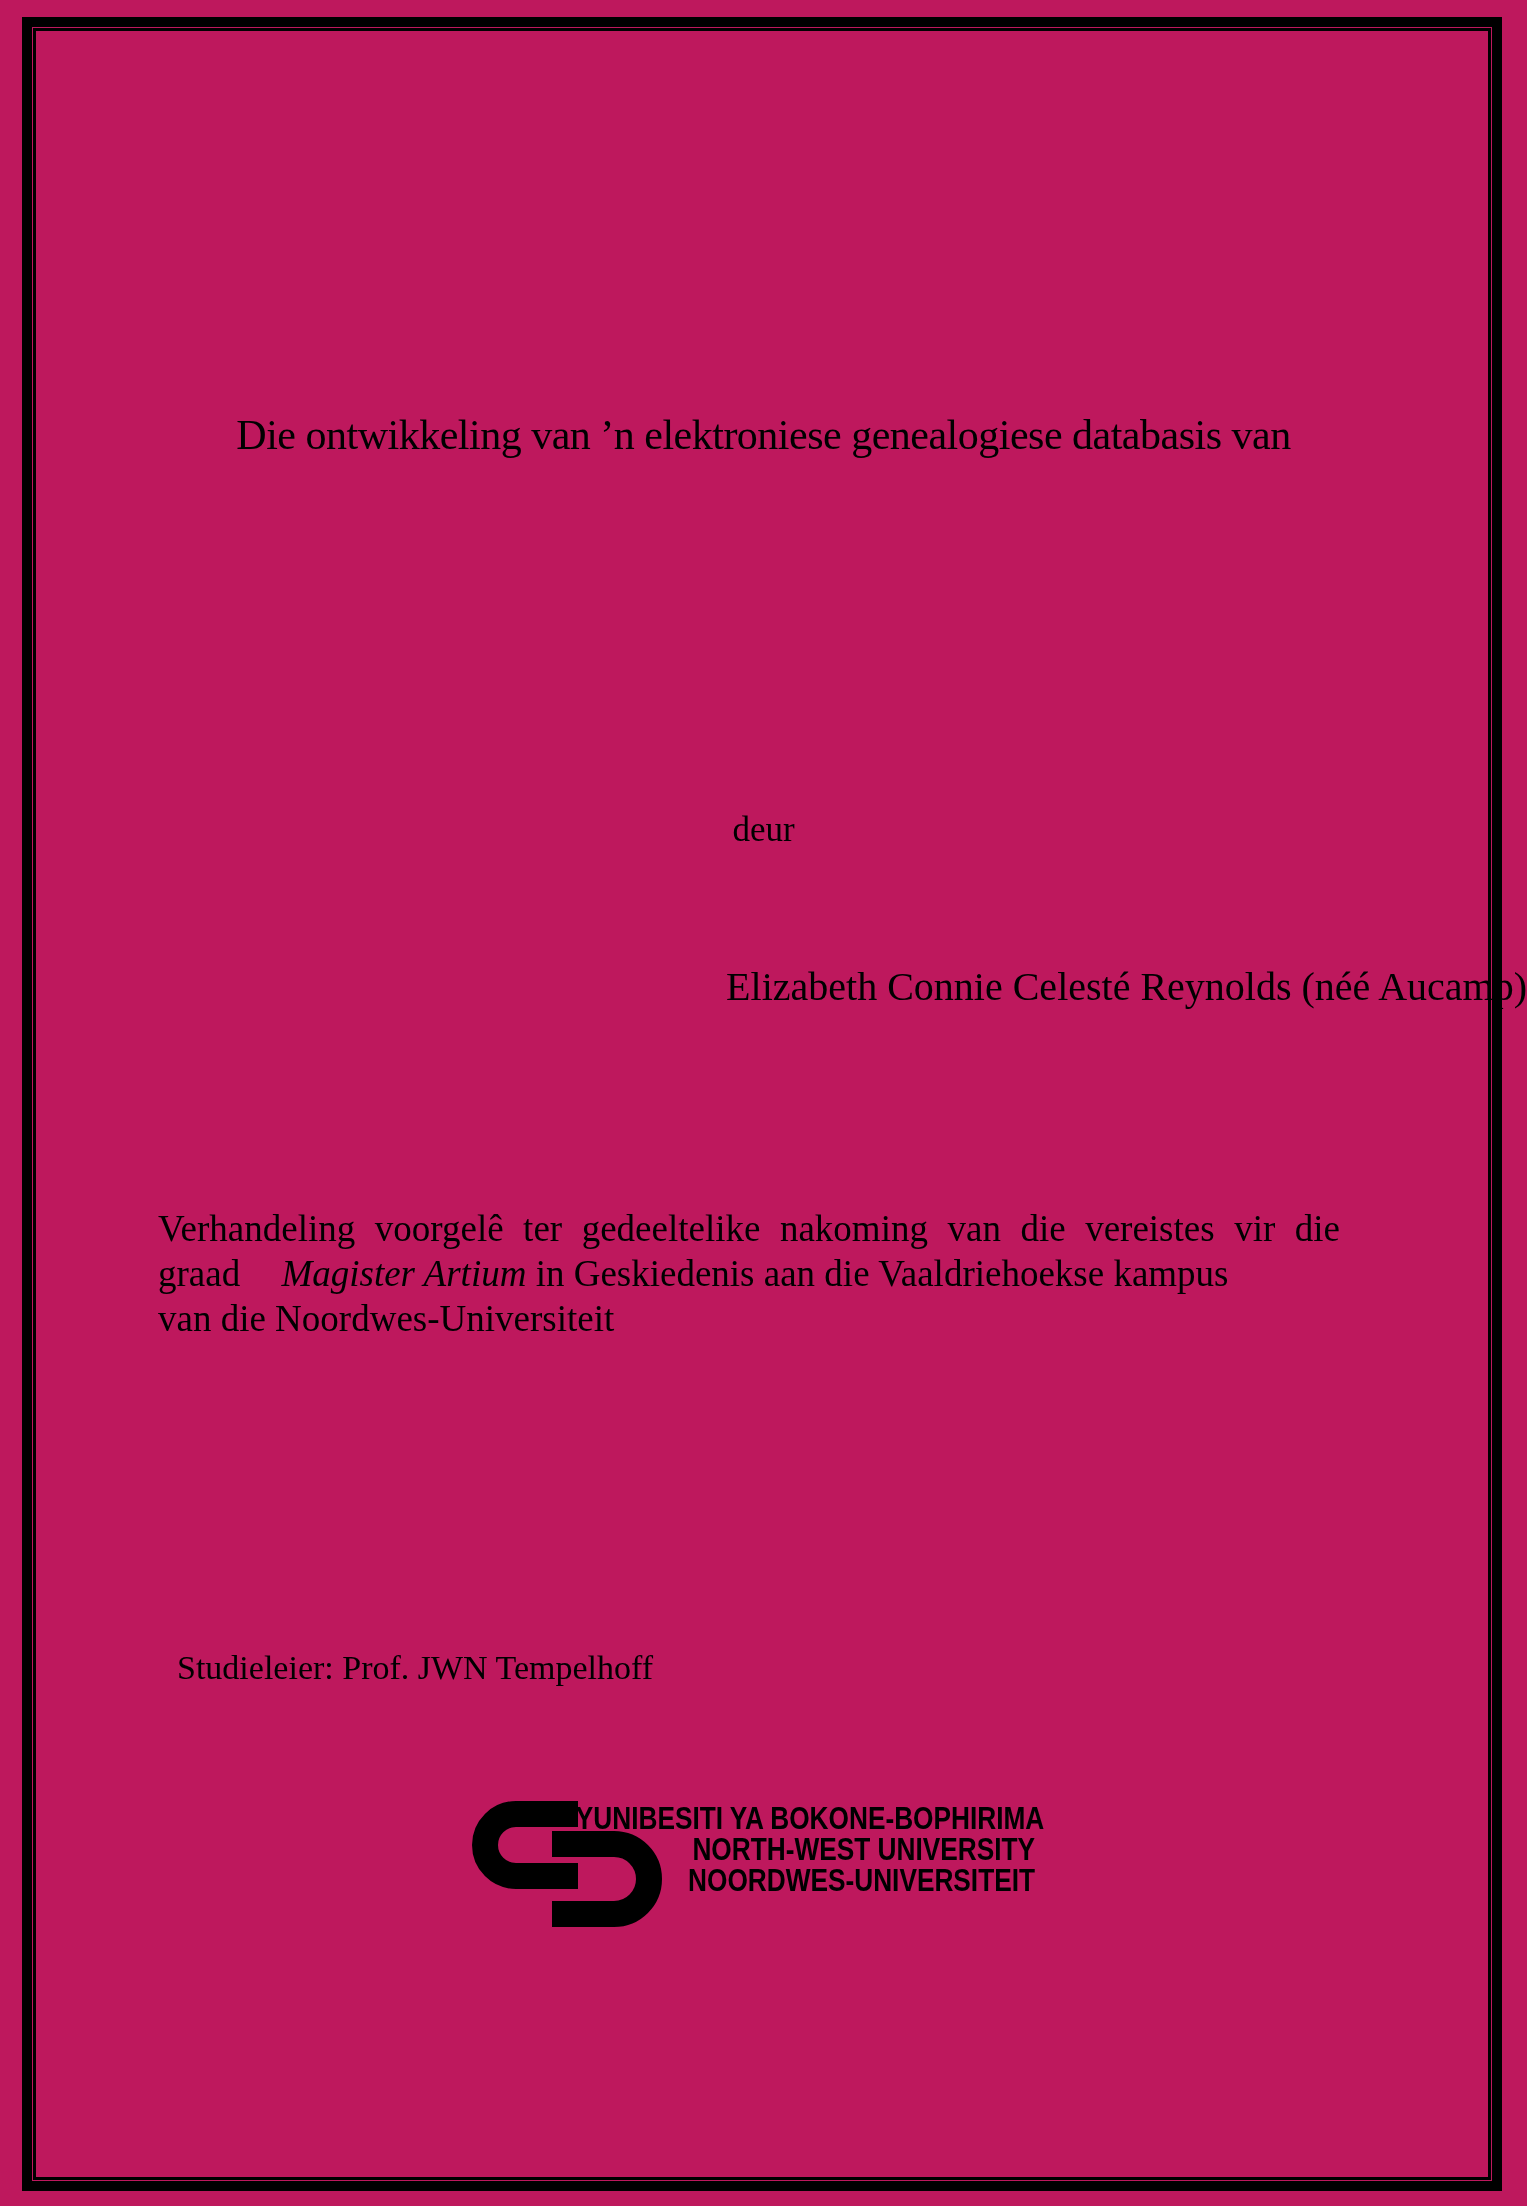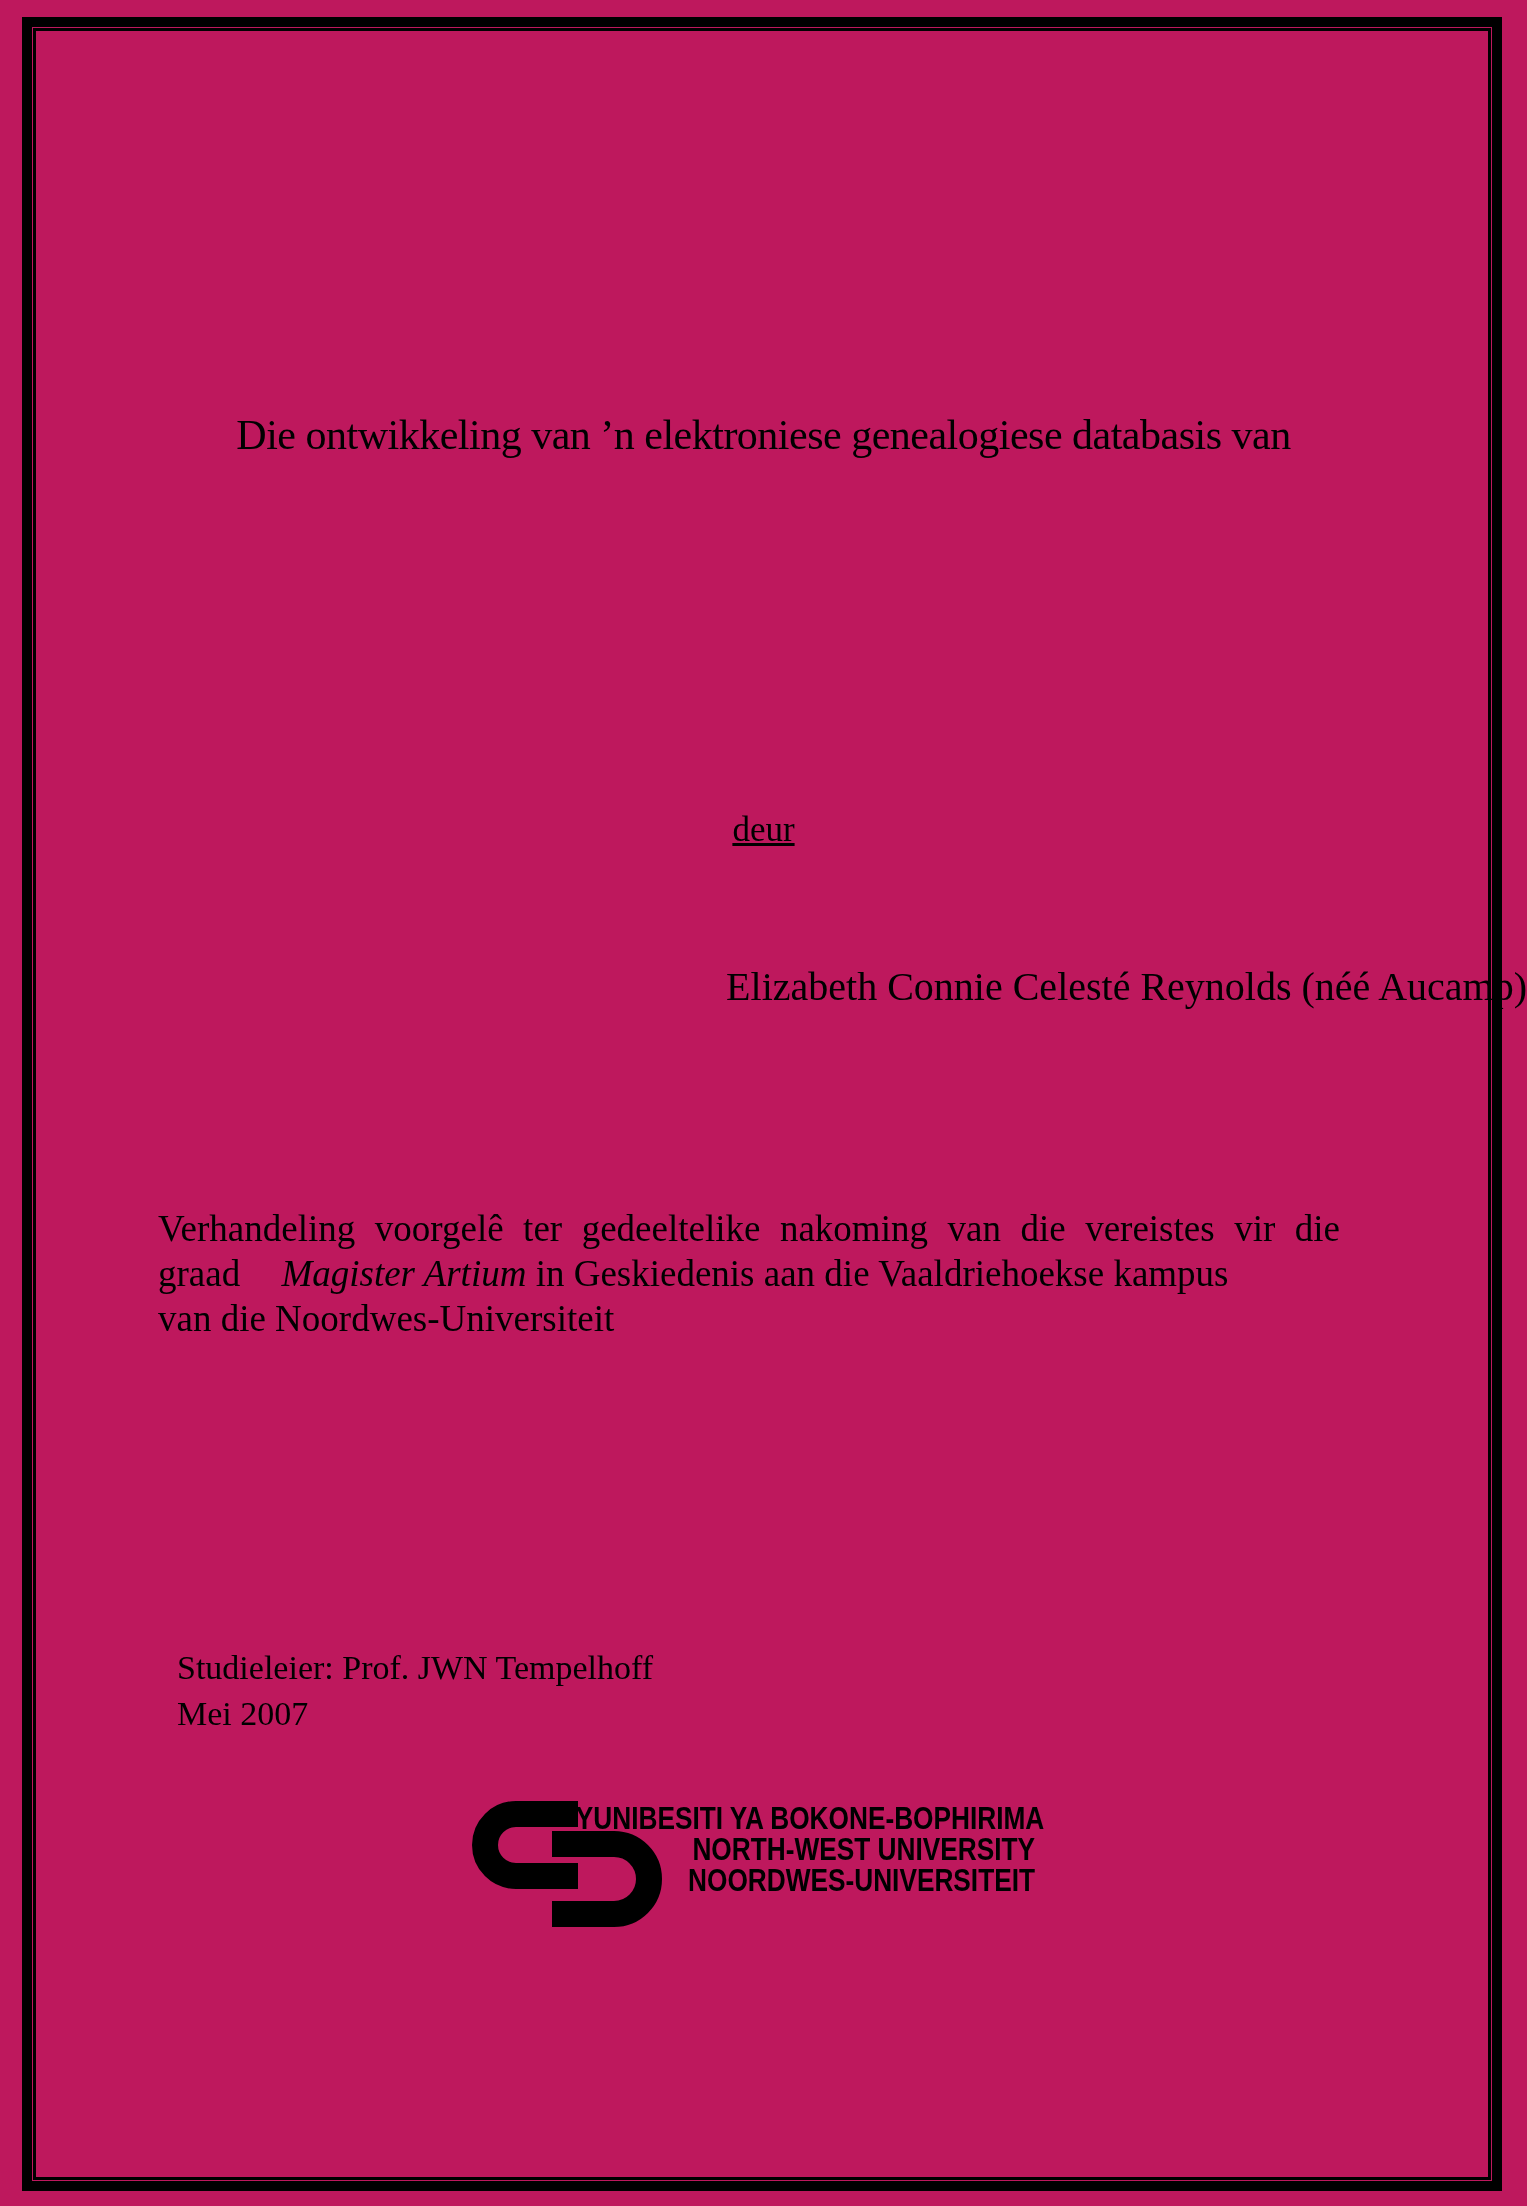--- a/index.html
+++ b/index.html
@@ -31,21 +31,20 @@
     font-size: 42px;
     letter-spacing: -0.5px;
     line-height: 87px;
     white-space: nowrap;
   }
   .byline {
     position: absolute;
     left: 0; right: 0; top: 810px;
     text-align: center;
     font-size: 35px;
-    text-decoration: underline;
   }
   .author {
     position: absolute;
     left: 0; right: 0; top: 963px;
     text-align: right;
     font-size: 40px;
     white-space: nowrap;
   }
   .submission {
     position: absolute;
@@ -103,21 +102,20 @@
   <div class="author">Elizabeth Connie Celesté Reynolds (néé Aucamp)</div>
 
   <div class="submission">
     <div class="just">Verhandeling voorgelê ter gedeeltelike nakoming van die vereistes vir die</div>
     <div><span>graad </span><span class="ital">Magister Artium</span><span> in Geskiedenis aan die Vaaldriehoekse kampus</span></div>
     <div>van die Noordwes-Universiteit</div>
   </div>
 
   <div class="supervisor-block">
     <div>Studieleier: Prof. JWN Tempelhoff</div>
-    <div>Mei 2007</div>
   </div>
 
   <svg class="logo-mark" viewBox="0 0 198 128" xmlns="http://www.w3.org/2000/svg" aria-hidden="true">
     <path d="M 112 13 H 50 A 31 31 0 0 0 50 75 H 112" fill="none" stroke="#000" stroke-width="26"></path>
     <path d="M 86 43 H 148 A 35 35 0 0 1 148 113 H 86" fill="none" stroke="#000" stroke-width="26"></path>
   </svg>
 
   <div class="logo-text">
     <div>YUNIBESITI YA BOKONE-BOPHIRIMA</div>
     <div>NORTH-WEST UNIVERSITY</div>

